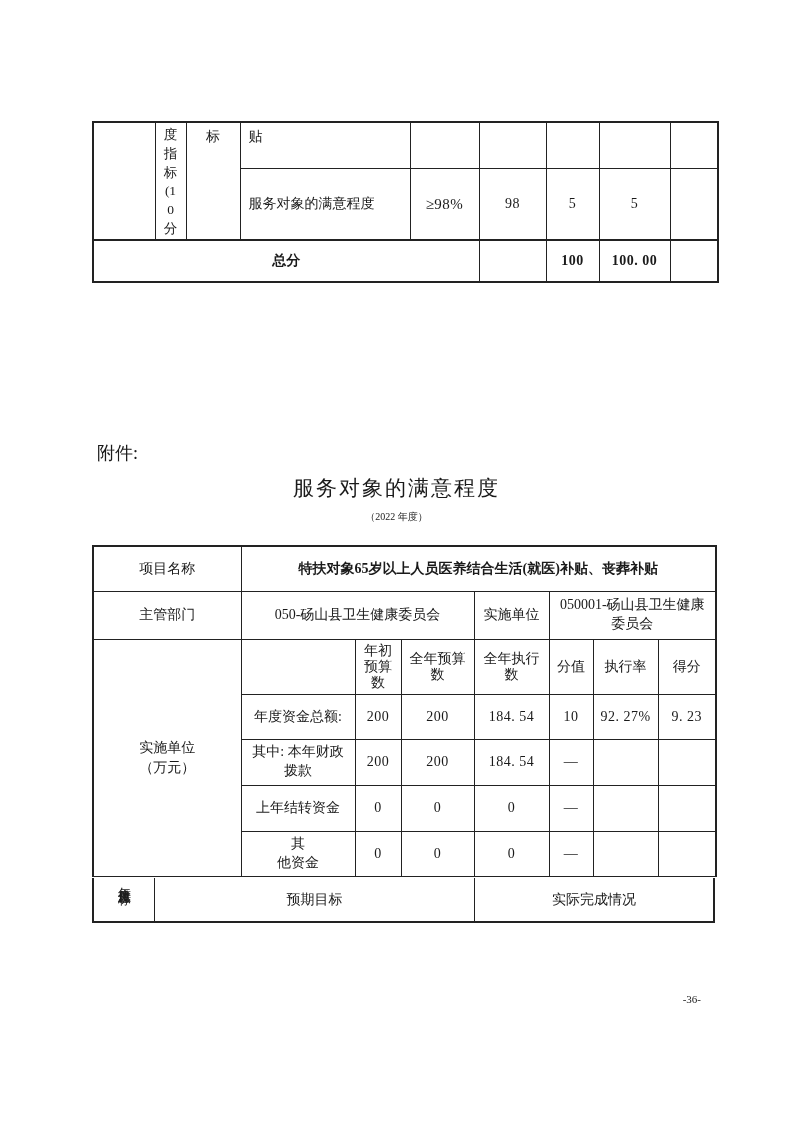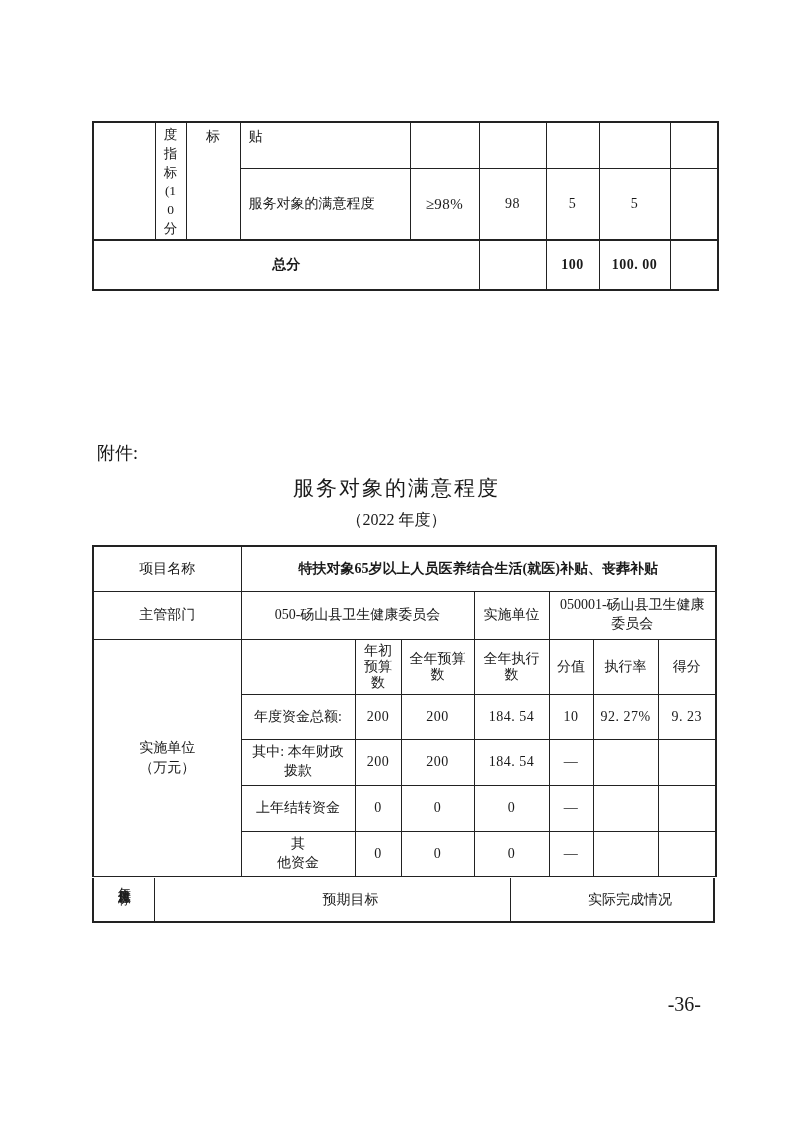--- a/index.html
+++ b/index.html
@@ -39,21 +39,20 @@
   
   .t2{left:92px;top:545px;width:623px;border-bottom-width:1px;border-radius:32px;}
   .hdr{line-height:16px;padding:2px 1px;}
   .num{letter-spacing:0.5px;}
   
   .t2-bottom{
     position:absolute;left:92px;top:878px;width:623px;height:45px;
     border:2px solid #222;border-top:none;
     box-sizing:border-box;
     display:flex;
-    gap:36px;
   }
   .t2-bottom .cell{
     display:flex;align-items:center;justify-content:center;
     font-size:14px;box-sizing:border-box;height:100%;
   }
   .goal-cell{width:61px;border-right:1px solid #222;}
   .expected-cell{width:320px;border-right:1px solid #222;}
   .actual-cell{flex:1;}
   .vertical-cjk{
     writing-mode:vertical-rl;
@@ -63,24 +62,24 @@
     letter-spacing:1px;
   }
   
   .attachment{position:absolute;left:97px;top:441px;font-size:18px;}
   .doc-title{
     position:absolute;left:0;top:474px;width:793px;
     text-align:center;font-size:21px;letter-spacing:2px;
   }
   .doc-subtitle{
     position:absolute;left:0;top:510px;width:793px;
-    text-align:center;font-size:16px;
+    text-align:center;font-size:10px;
   }
   .page-number{
-    position:absolute;top:993px;right:92px;font-size:20px;
+    position:absolute;top:993px;right:92px;font-size:11px;
   }
 </style>
 </head>
 <body>
 
 <div class="page">
 
   <table class="t1 outer">
     <colgroup>
       <col style="width:62px">
@@ -111,21 +110,21 @@
       <td></td>
     </tr>
     <tr style="height:68px">
       <td class="left">服务对象的满意程度</td>
       <td class="num" style="font-size:15px">≥98%</td>
       <td class="num">98</td>
       <td class="num">5</td>
       <td class="num">5</td>
       <td></td>
     </tr>
-    <tr style="height:50px" class="r-total">
+    <tr style="height:42px" class="r-total">
       <td colspan="5" class="bold">总分</td>
       <td></td>
       <td class="bold num">100</td>
       <td class="bold num">100. 00</td>
       <td></td>
     </tr>
   </tbody>
     </table>
 
   <div class="attachment">附件:</div>

